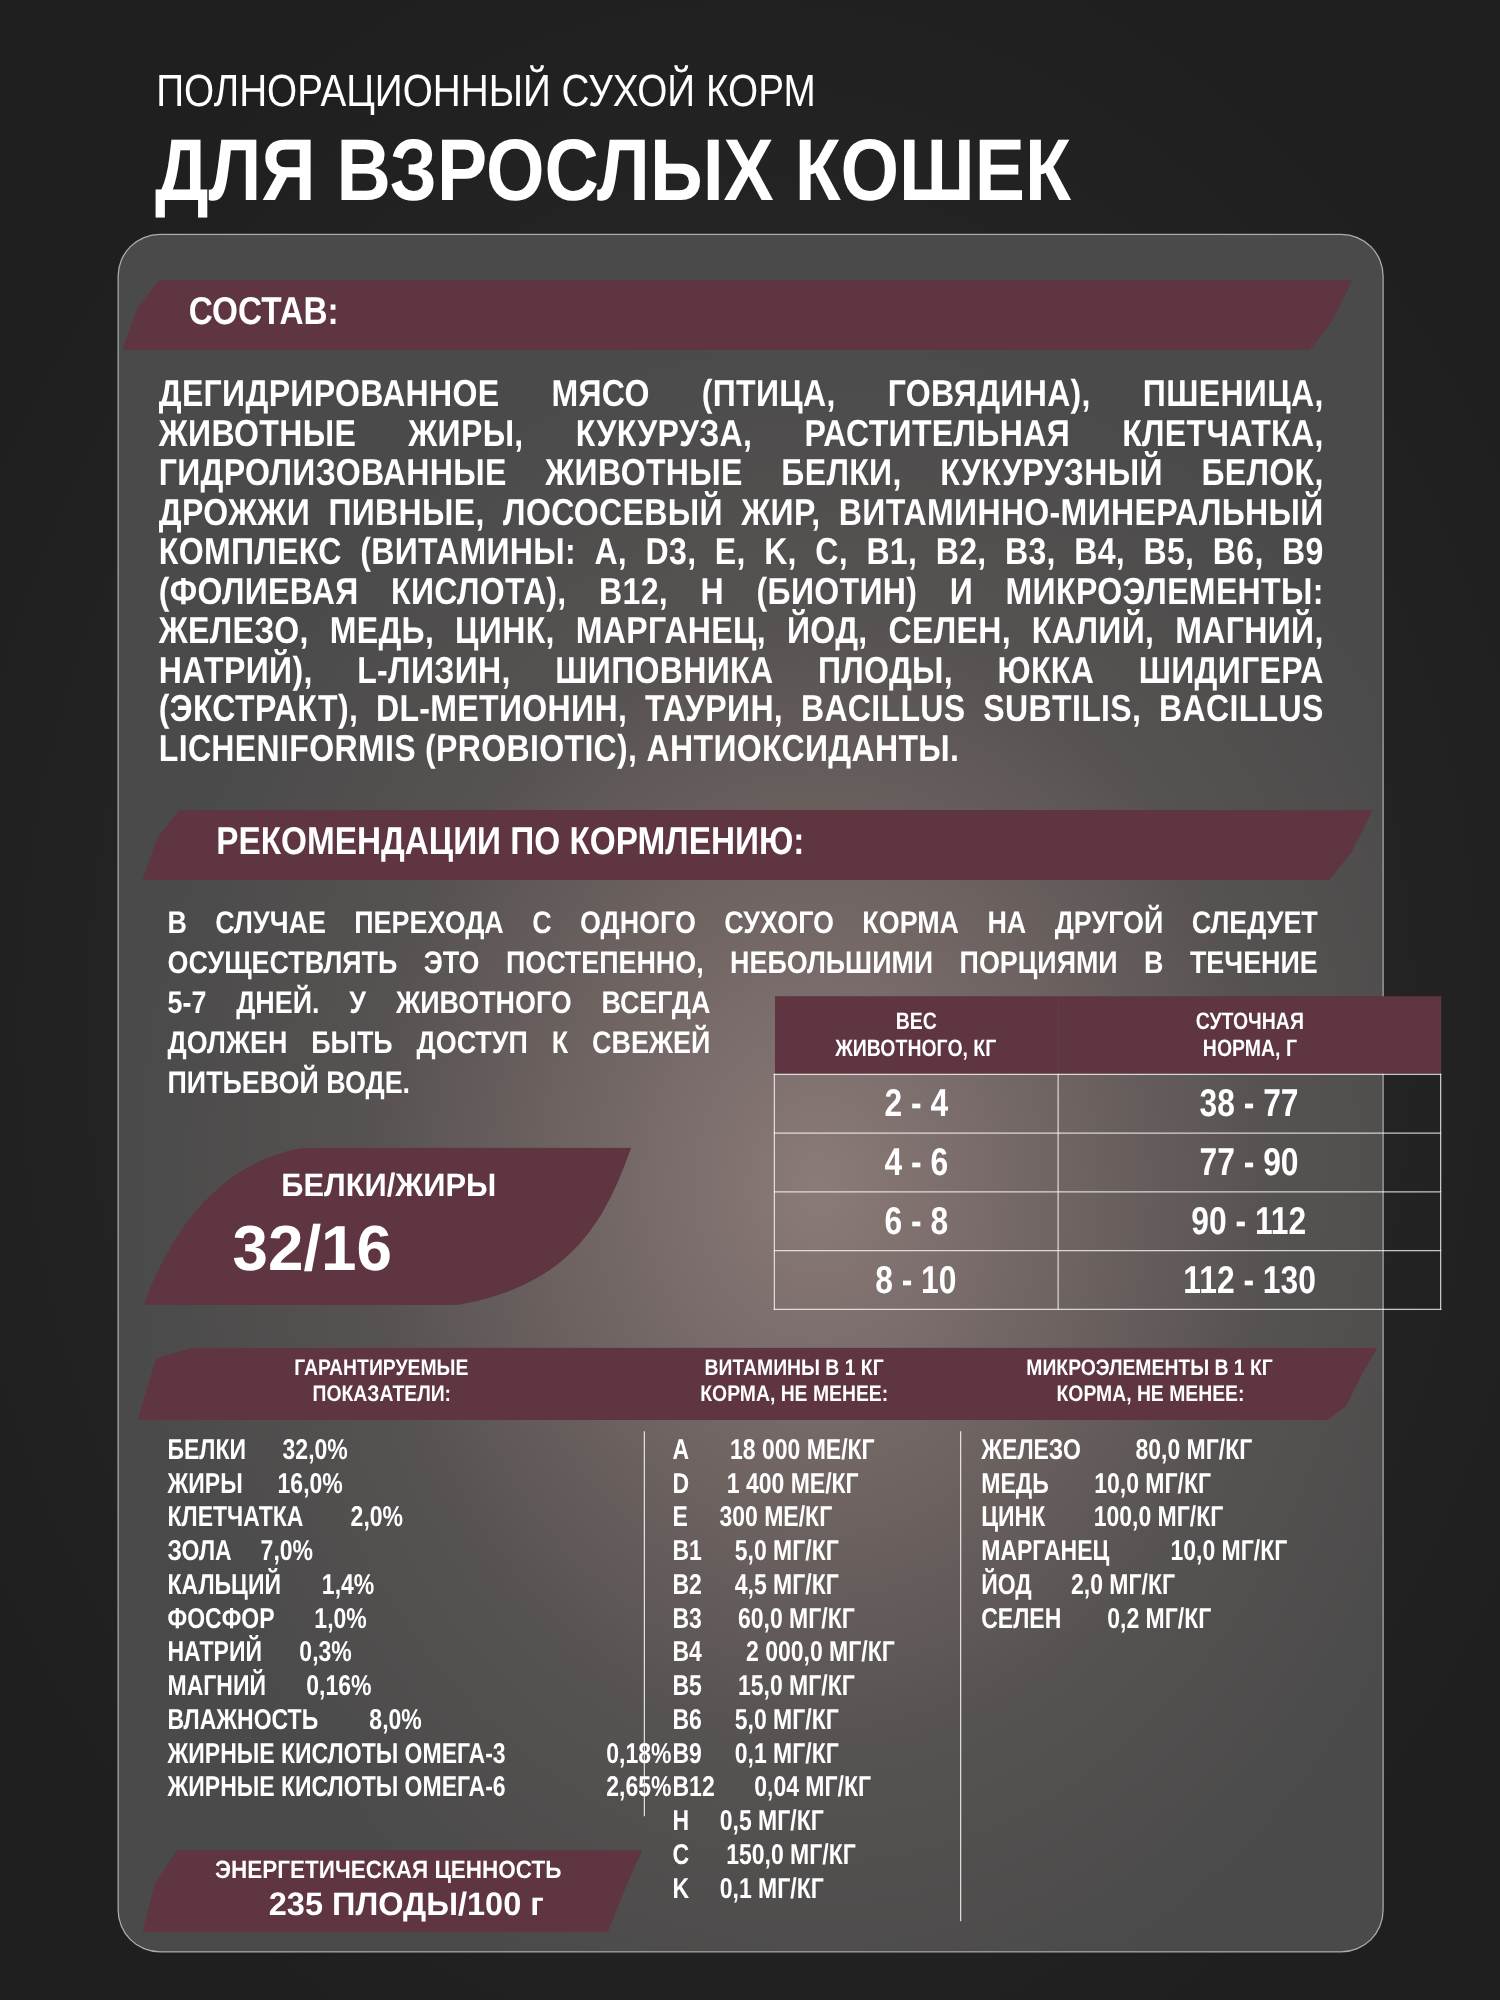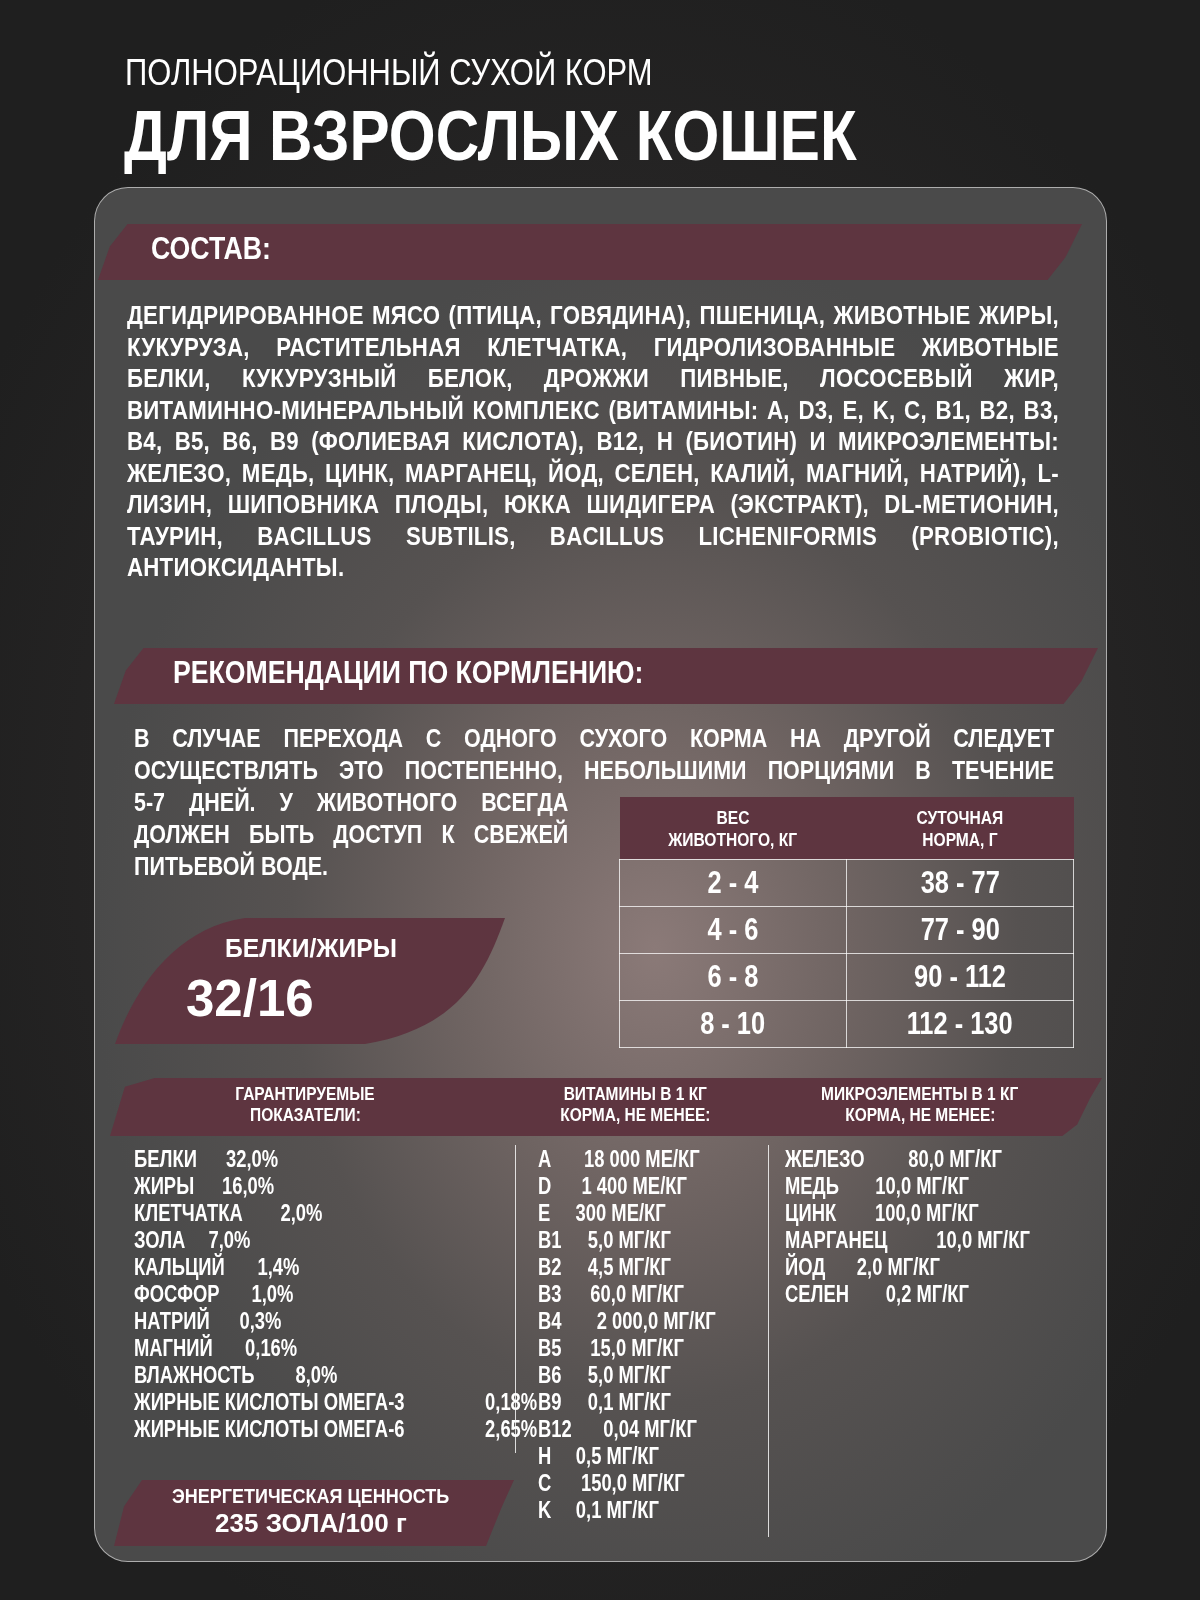--- a/index.html
+++ b/index.html
@@ -44,21 +44,21 @@
       position: absolute; font-weight: 700; color: #fff;
       transform: scaleX(0.86); transform-origin: left; white-space: nowrap;
     }
     .band-reco {
       left: 114px; top: 648px; width: 984px; height: 56px;
       clip-path: polygon(3% 0, 100% 0, 98.3% 60%, 96.5% 100%, 0 100%, 1.2% 40%);
     }
 
     .sostav-text {
       position: absolute; left: 127px; top: 300px; width: 930px;
-      font-size: 26px; font-weight: 700; line-height: 31.5px;
+      font-size: 30px; font-weight: 700; line-height: 31.5px;
       text-align: justify; text-align-last: left;
       letter-spacing: 0.3px;
       transform: scaleX(1.0);
     }
     .sostav-inner {
       display: block; width: 1090px;
       transform: scaleX(0.855); transform-origin: left top;
       text-align: justify; text-align-last: left;
     }
 
@@ -74,21 +74,21 @@
       position: absolute; left: 134px; top: 786px;
       font-size: 25px; font-weight: 700; line-height: 32px;
     }
     .reco-line-n {
       display: block; width: 505px; text-align: justify; text-align-last: justify;
       transform: scaleX(0.86); transform-origin: left top; white-space: nowrap;
     }
     .reco-line-n.last { text-align-last: left; }
 
     .feed-table {
-      position: absolute; left: 619px; top: 797px; width: 455px;
+      position: absolute; left: 619px; top: 797px; width: 534px;
       border-collapse: collapse;
     }
     .feed-table th {
       background: #5e3540; font-weight: 700; font-size: 19px;
       height: 62px; line-height: 22px; text-align: center; vertical-align: middle;
       padding-top: 2px;
     }
     .feed-table td {
       height: 47px; text-align: center; font-weight: 700; font-size: 31px;
       border: 1px solid rgba(255,255,255,0.75);
@@ -360,14 +360,14 @@
   <div class="col-row">
       <span class="k">СЕЛЕН</span>
       <span class="v">0,2 МГ/КГ</span>
     </div>
 </div>
 
 <div class="energy-band"></div>
 <div class="energy-label">ЭНЕРГЕТИЧЕСКАЯ ЦЕННОСТЬ</div>
 <div class="energy-value">
   <span>235</span>
-  <span>ЗОЛА/100 г</span>
+  <span>ПЛОДЫ/100 г</span>
 </div>
 
 </body></html>

